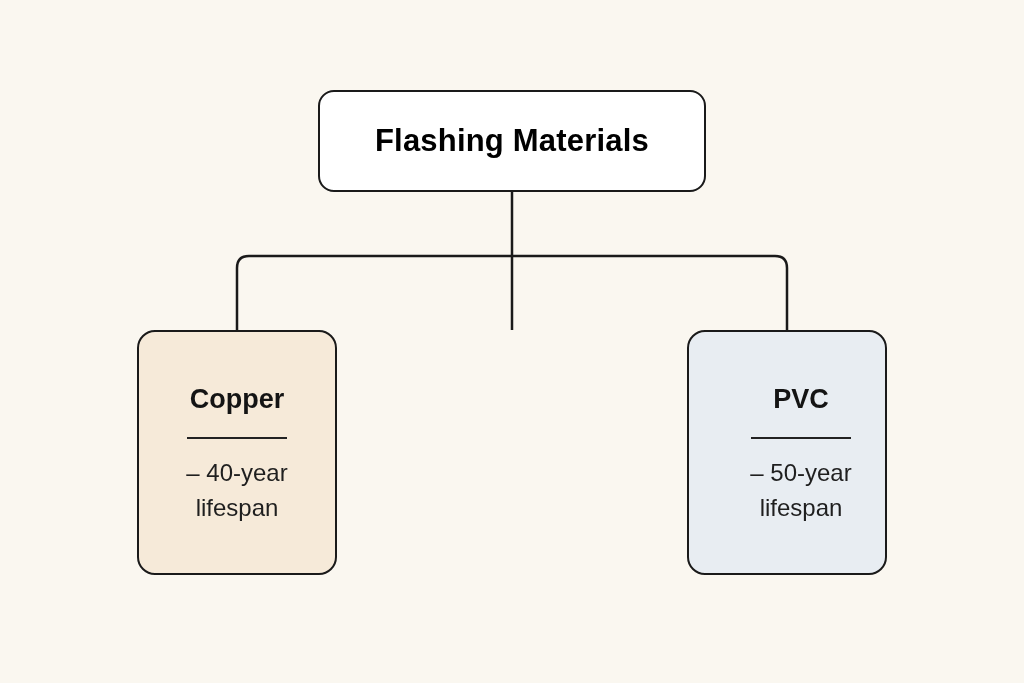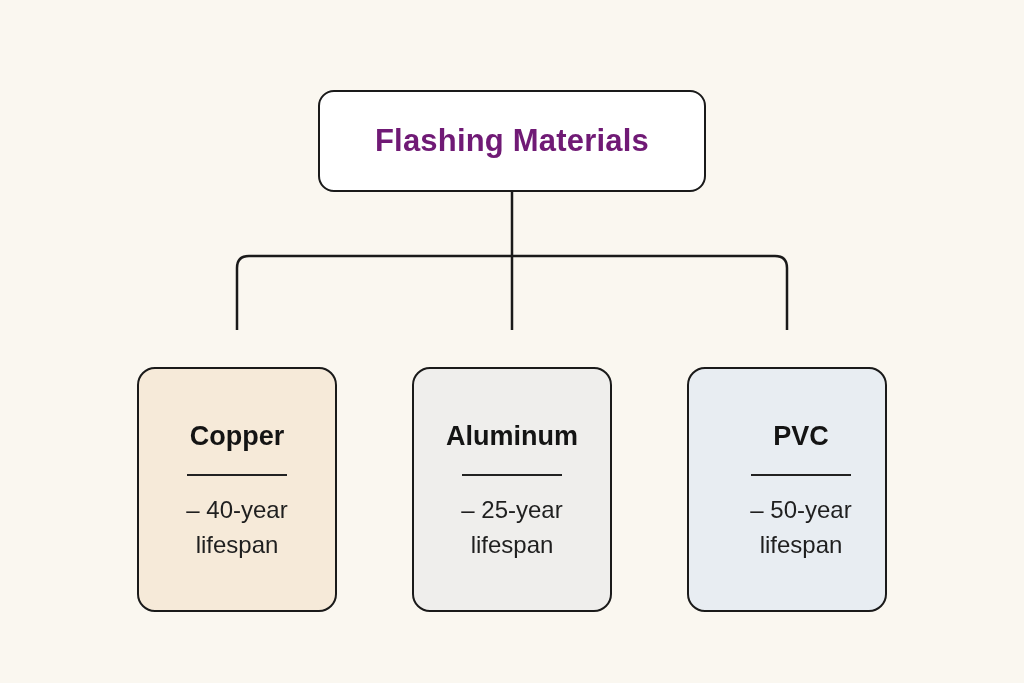--- a/index.html
+++ b/index.html
@@ -37,32 +37,31 @@
     background: #ffffff;
     border-width: 2.5px;
     border-radius: 16px;
     display: flex;
     align-items: center;
     justify-content: center;
   }
   .root-title {
     font-size: 31px;
     font-weight: bold;
-    color: #701a75;
+    color: #000000;
     letter-spacing: 0.2px;
   }
   .child-node {
     top: 330px;
     width: 200px;
     height: 245px;
     border-radius: 18px;
     display: flex;
     flex-direction: column;
     align-items: center;
-    margin-top: 37px;
   }
   .child-copper   { left: 137px; }
   .child-aluminum { left: 412px; }
   .child-pvc      { left: 687px; }
   .child-title {
     margin-top: 52px;
     font-size: 27px;
     font-weight: bold;
     color: #141414;
   }
@@ -95,25 +94,20 @@
   <div class="node root-node" style="background: rgb(255, 255, 255);">
     <div class="root-title">Flashing Materials</div>
   </div>
 
   <div class="node child-node child-copper" style="background: rgb(246, 234, 217);">
     <div class="child-title">Copper</div>
     <hr class="divider">
     <div class="child-lifespan">– 40-year lifespan</div>
   </div>
 
-  <div class="node child-node child-aluminum" style="background: rgb(239, 238, 236);">
-    <div class="child-title">Aluminum</div>
-    <hr class="divider">
-    <div class="child-lifespan">– 25-year lifespan</div>
-  </div>
 
   <div class="node child-node child-pvc" style="background: rgb(232, 237, 242); padding-left: 28px;">
     <div class="child-title">PVC</div>
     <hr class="divider">
     <div class="child-lifespan">– 50-year lifespan</div>
   </div>
 
 </div>
 
 </body></html>

